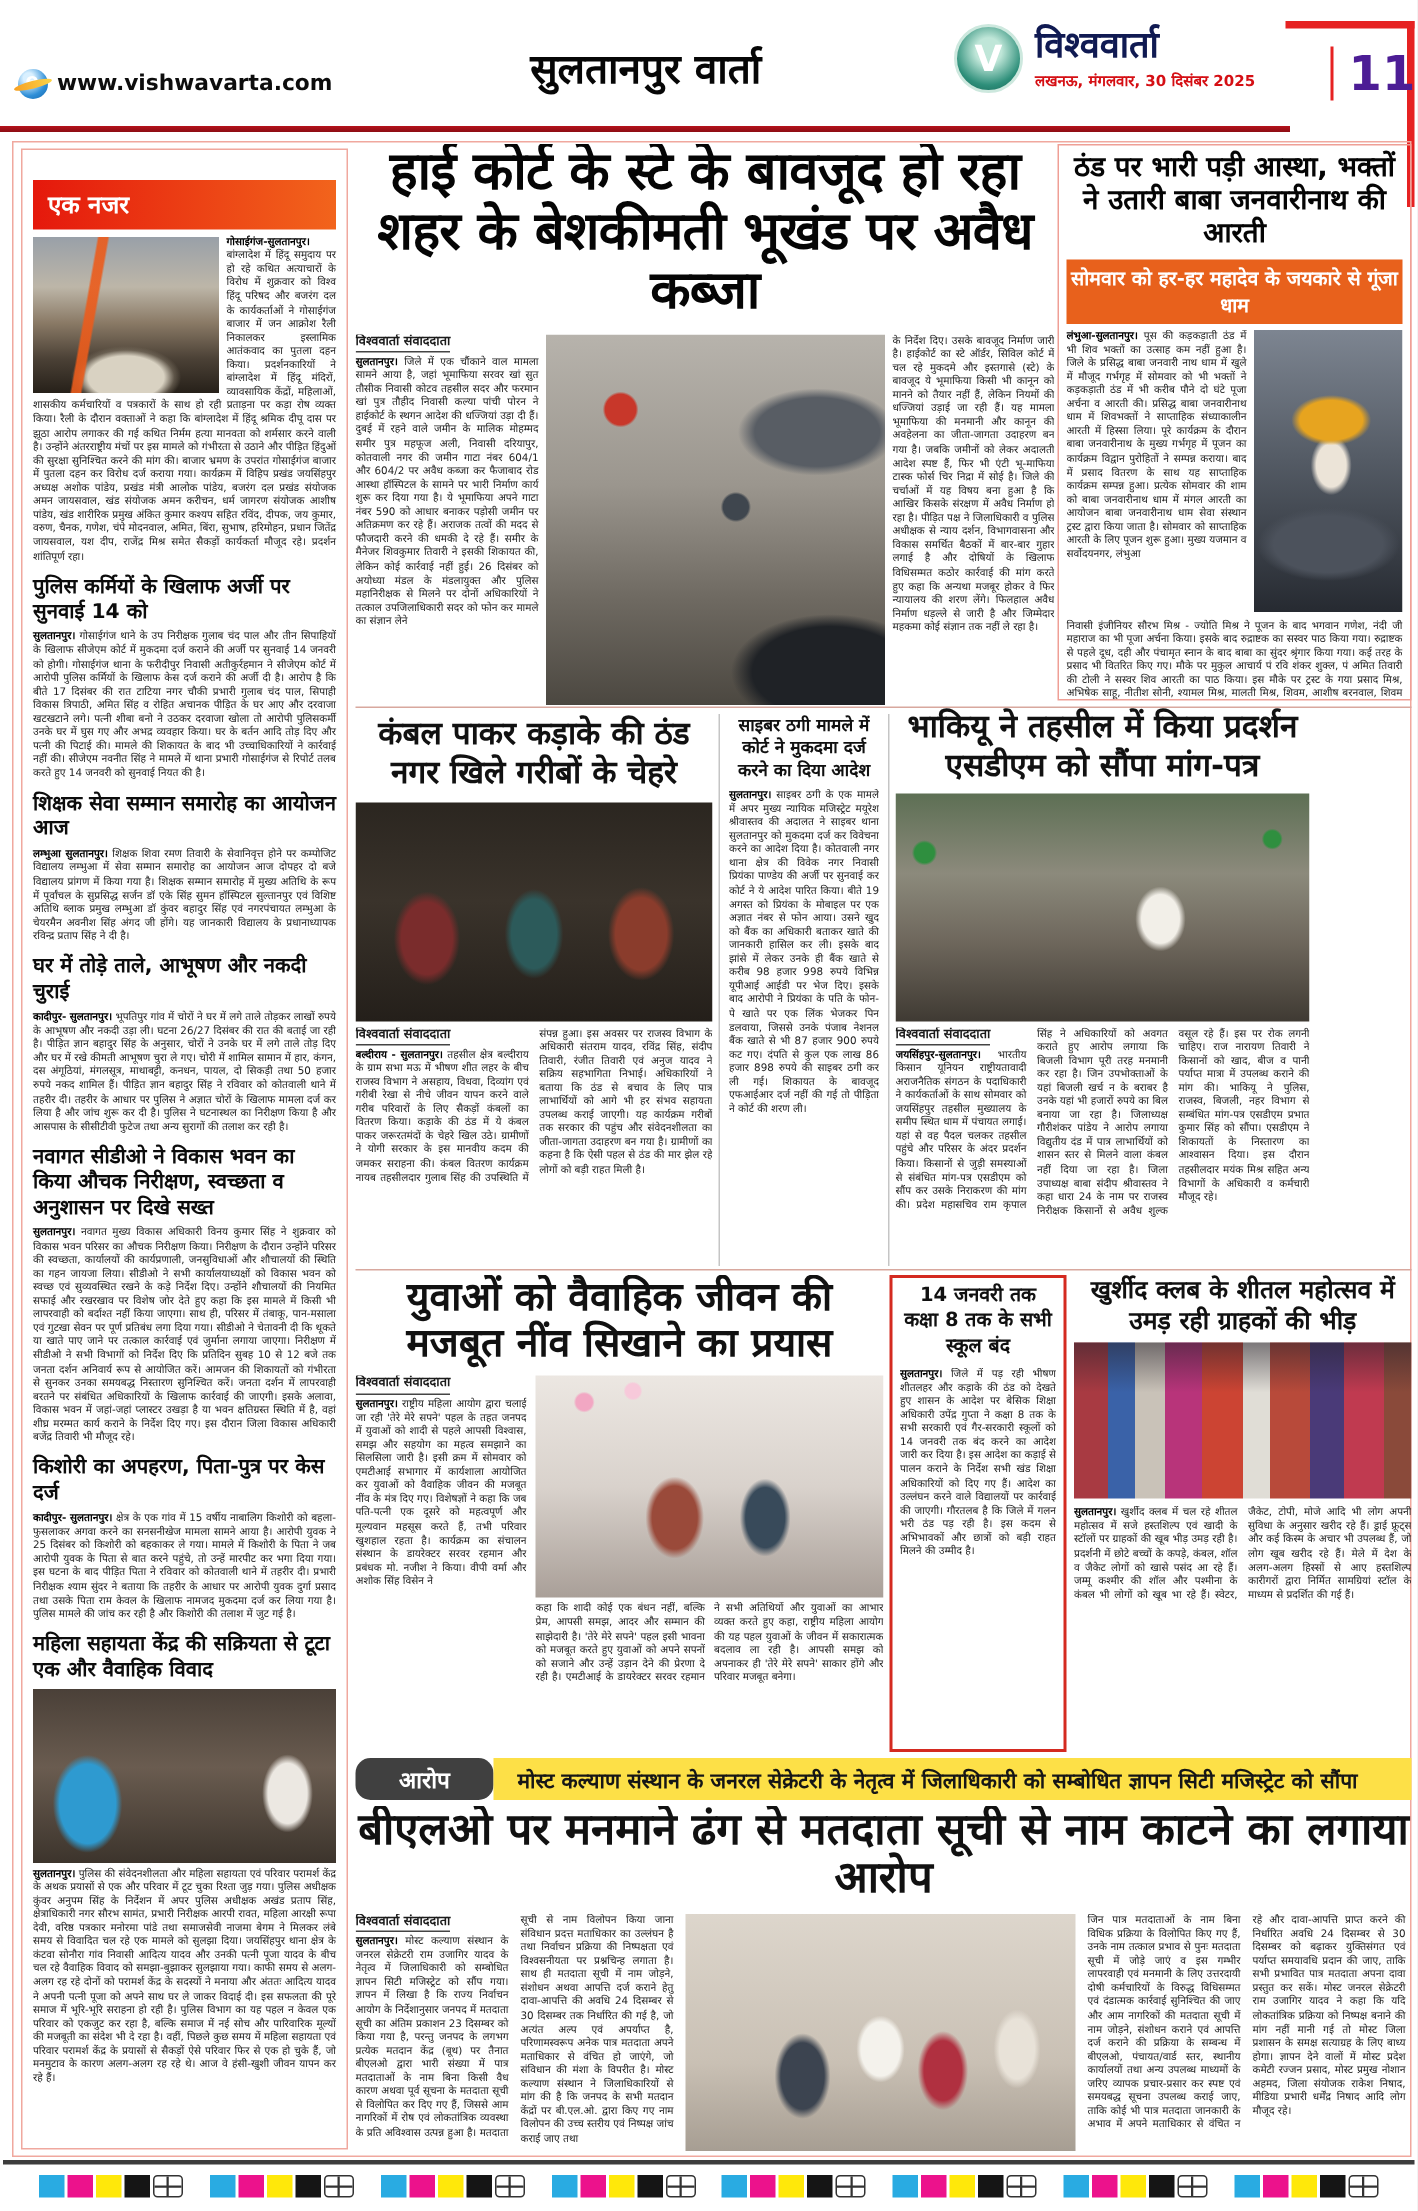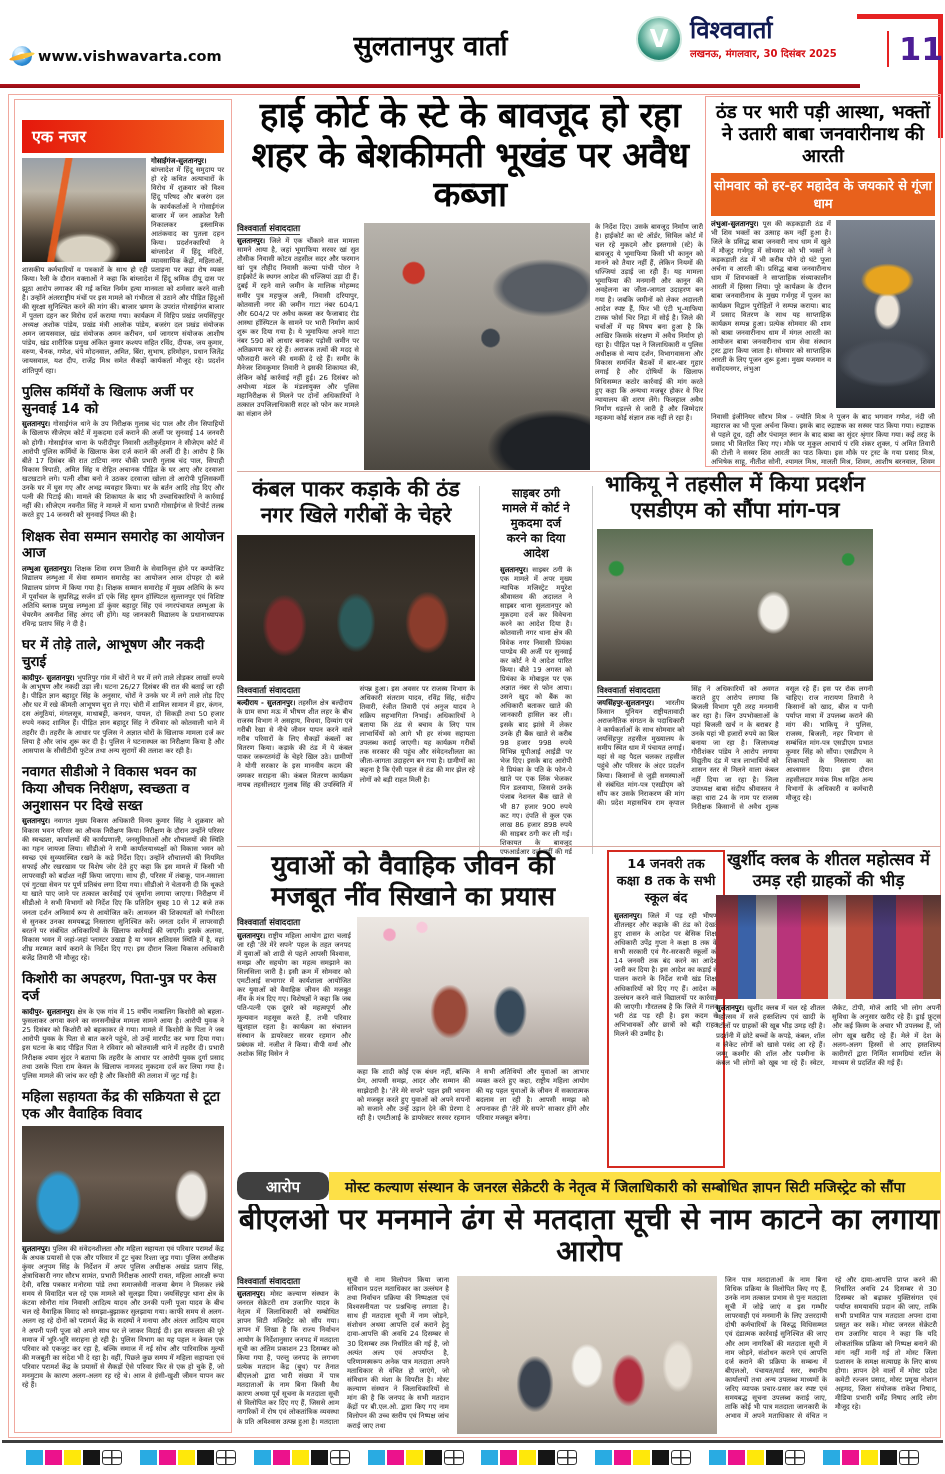--- a/index.html
+++ b/index.html
@@ -70,40 +70,40 @@
   .temple-ph { width:99px; height:188px; flex:none; }
   .temple-full { margin-top:3px; height:84px; overflow:hidden; }
 
   
   #blanket { position:absolute; left:237px; top:476px; width:238px; height:368px; overflow:hidden; }
   .blanket-h { font-size:21px; line-height:1.25; font-weight:bold; text-align:center; }
   .blanket-ph { width:100%; height:146px; margin-top:6px; display:block; }
   .blanket-b { column-count:2; column-gap:7px; margin-top:4px; height:150px; overflow:hidden; }
 
   #cyber { position:absolute; left:479px; top:476px; width:114px; height:368px;
-           border-left:1px solid #c5c5c5; border-right:1px solid #c5c5c5; padding:0 20px; overflow:hidden;margin-top:10px; }
+           border-left:1px solid #c5c5c5; border-right:1px solid #c5c5c5; padding:0 6px; overflow:hidden; }
   .cyber-h { font-size:11.5px; font-weight:bold; text-align:center; line-height:1.3; }
   .cyber-b { margin-top:5px; height:300px; overflow:hidden; }
 
   #bku { position:absolute; left:597px; top:471px; width:276px; height:373px; overflow:hidden; }
   .bku-h { font-size:21px; font-weight:bold; text-align:center; line-height:1.25; }
   .bku-ph { width:100%; height:152px; margin-top:5px; display:block; }
   .bku-b { column-count:3; column-gap:7px; margin-top:4px; height:136px; overflow:hidden; }
 
   
   #marriage { position:absolute; left:237px; top:850px; width:352px; height:316px; overflow:hidden; }
   .mar-h { font-size:26px; font-weight:bold; text-align:center; line-height:1.2; }
   .mar-row { display:flex; gap:6px; margin-top:5px; }
   .mar-c1 { width:114px; height:232px; overflow:hidden; }
   .mar-right { width:232px; }
   .mar-ph { width:232px; height:148px; display:block; }
   .mar-b2 { column-count:2; column-gap:6px; height:76px; overflow:hidden; margin-top:3px; }
 
   #school { position:absolute; left:593px; top:850px; width:118px; height:318px;
-            border:2px solid #d42a20; padding:4px 5px; overflow:hidden;margin-left:14px; }
+            border:2px solid #d42a20; padding:4px 5px; overflow:hidden; }
   .school-h { font-size:13px; font-weight:bold; text-align:center; line-height:1.3; }
   .school-b { margin-top:5px; height:256px; overflow:hidden; }
 
   #khurshid { position:absolute; left:716px; top:850px; width:225px; height:318px; overflow:hidden; }
   .khu-h { font-size:16.5px; font-weight:bold; text-align:center; line-height:1.25; }
   .khu-ph { width:100%; height:104px; margin-top:4px; display:block; }
   .khu-b { column-count:2; column-gap:7px; margin-top:5px; height:156px; overflow:hidden; }
 
   
   #kicker { position:absolute; left:237px; top:1172px; width:704px; height:28px; display:flex; }

